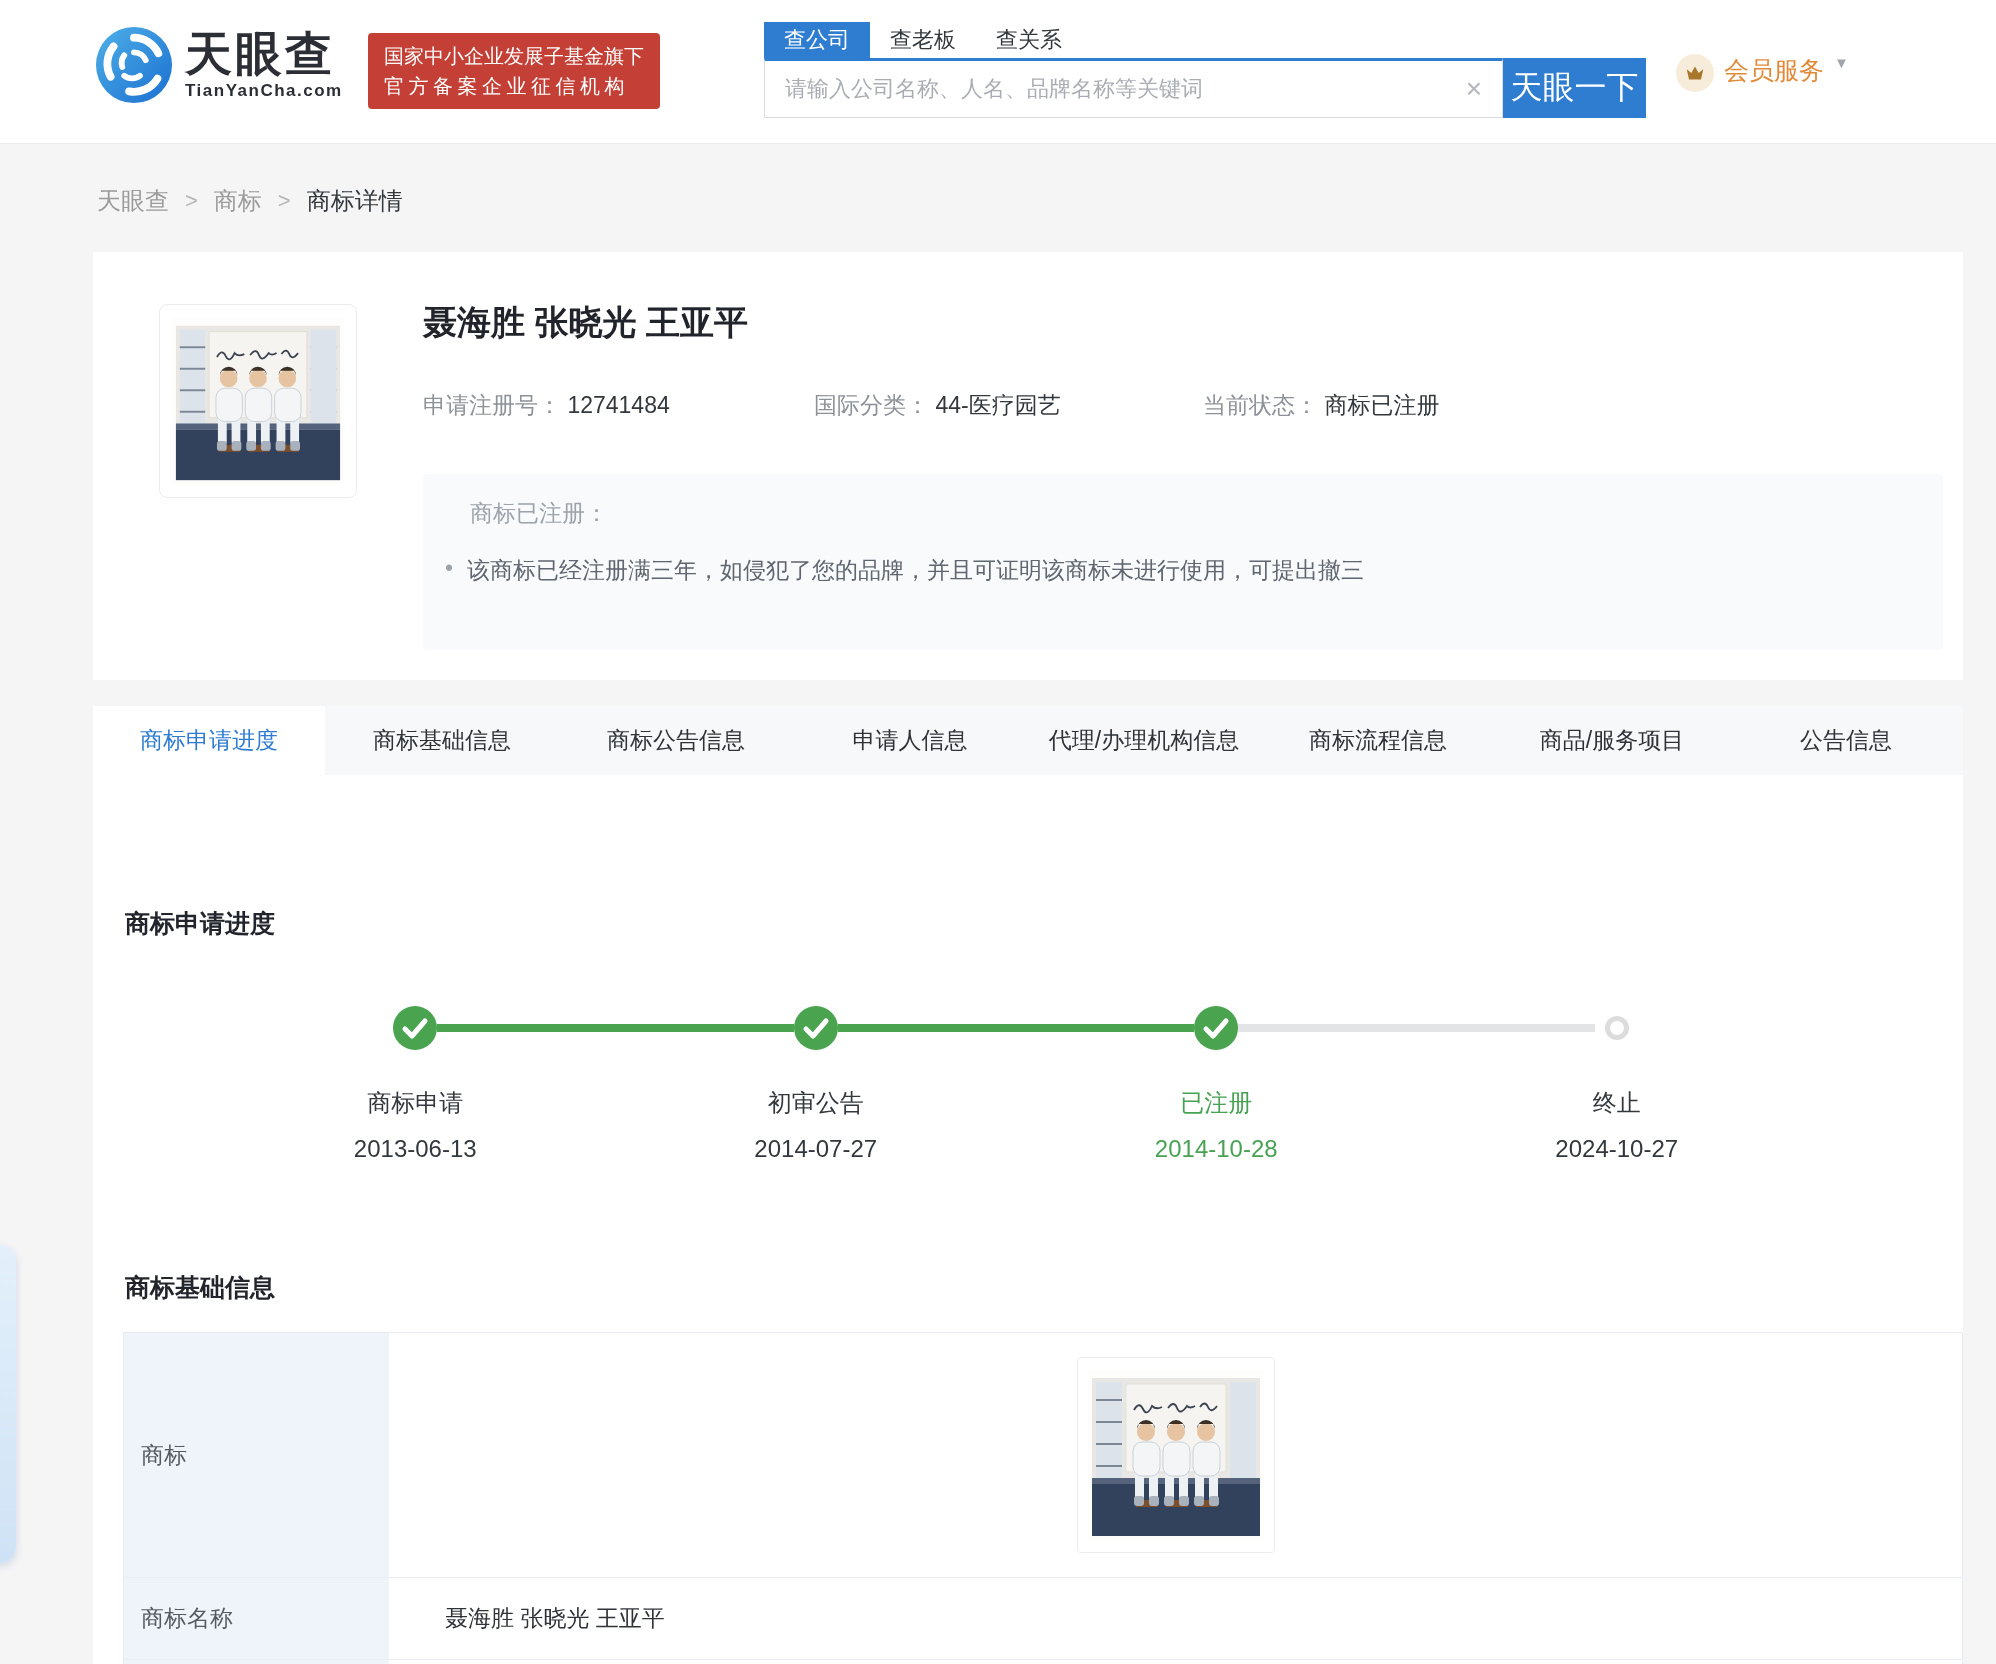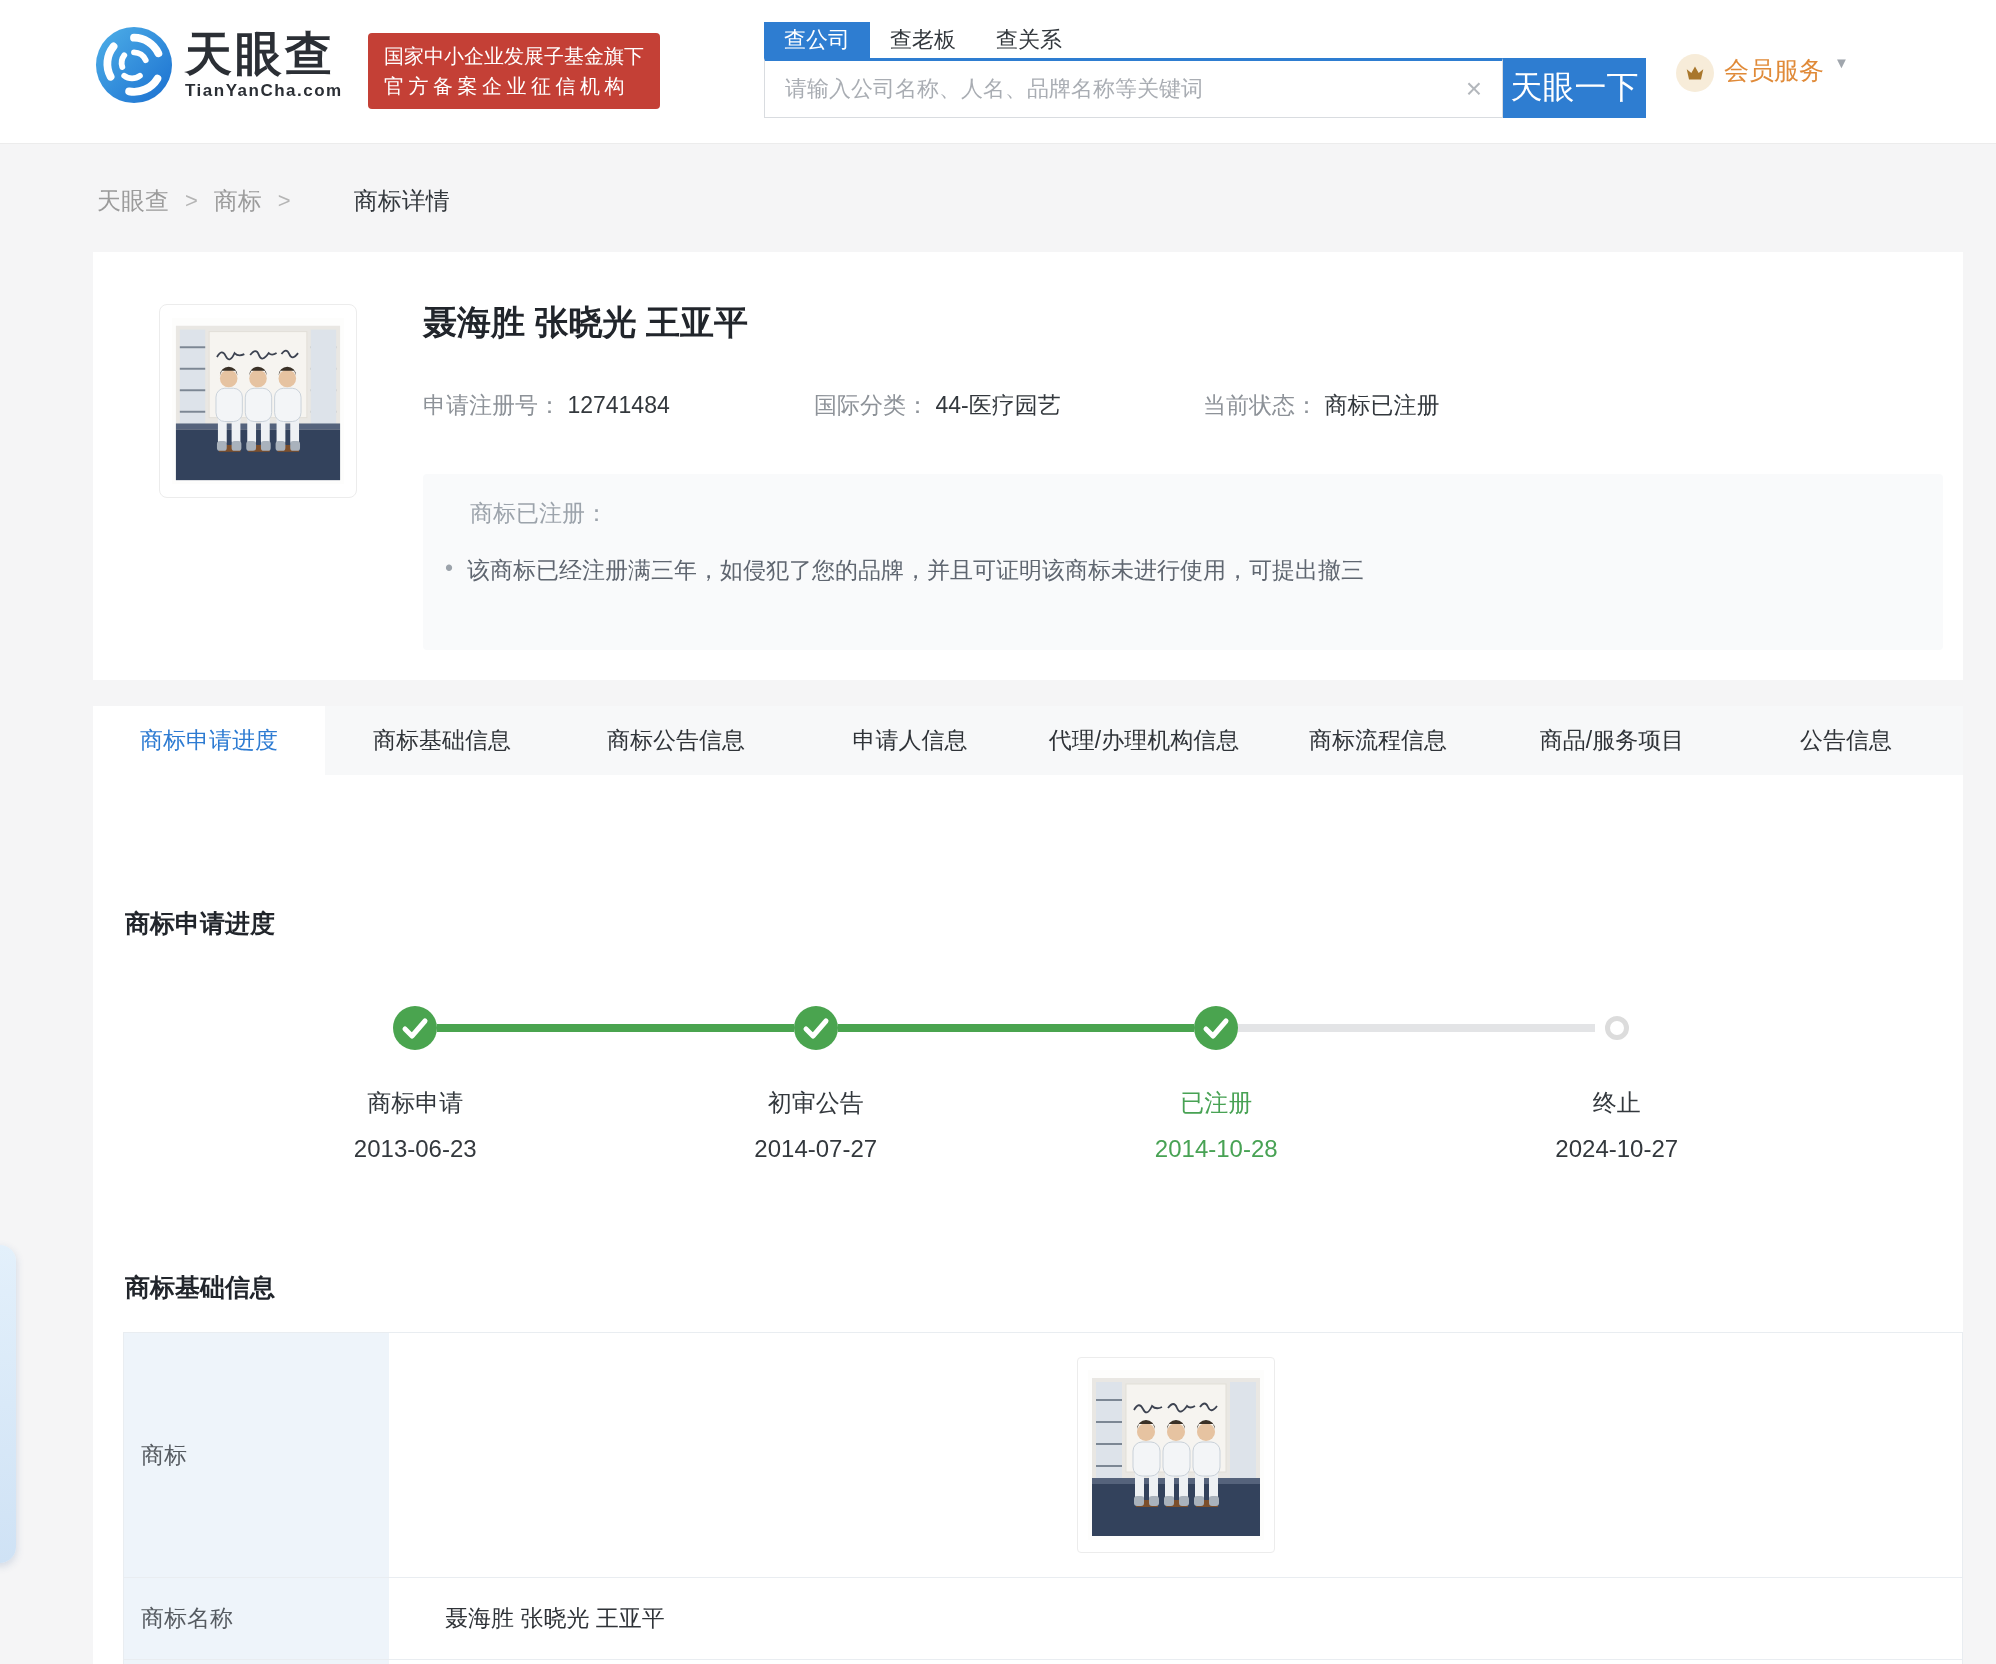--- a/index.html
+++ b/index.html
@@ -36,21 +36,21 @@
     border:none; cursor:pointer; display:flex; align-items:center; justify-content:center; font-family:inherit; }
   .member { position:absolute; left:1676px; top:54px; display:flex; align-items:flex-start; cursor:pointer; }
   .crown-circle { width:38px; height:38px; border-radius:50%; background:#f7ecd9;
     display:flex; align-items:center; justify-content:center; }
   .member-label { font-size:25px; color:#e08a38; margin:0 10px 0 10px; }
   .caret { font-size:15px; color:#a0a6ad; }
   
   .breadcrumb { position:absolute; left:97px; top:178px; display:flex; align-items:center;
     font-size:24px; height:46px; }
   .crumb { color:#9b9b9b; cursor:pointer; }
-  .crumb.current { color:#33383d; cursor:default;margin-left:47px; }
+  .crumb.current { color:#33383d; cursor:default; }
   .crumb-sep { color:#b5b5b5; margin:0 16px; font-size:22px; }
   
   .card1 { position:absolute; left:93px; top:252px; width:1870px; height:428px; background:#fff; }
   .thumb { position:absolute; left:66px; top:52px; width:198px; height:194px; background:#fff;
     border:1px solid #ececec; border-radius:8px; padding:12px; cursor:pointer; }
   .t-title { position:absolute; left:330px; top:48px; font-size:34px; font-weight:bold; color:#21252b; }
   .t-fields { position:absolute; left:0; top:138px; width:1870px; height:34px; }
   .t-field { position:absolute; font-size:23px; white-space:nowrap; }
   .t-field .f-label { color:#8d9298; }
   .t-field .f-value { color:#33383d; }
@@ -285,21 +285,21 @@
       <div class="tl-row">
         <div class="tl-line none"></div>
         <div class="tl-dot">
             <svg width="44" height="44">
               <use href="#check"></use>
             </svg>
           </div>
         <div class="tl-line green"></div>
       </div>
       <div class="tl-label">商标申请</div>
-      <div class="tl-date">2013-06-23</div>
+      <div class="tl-date">2013-06-13</div>
     </div>
     <div class="tl-col">
       <div class="tl-row">
         <div class="tl-line green"></div>
         <div class="tl-dot">
             <svg width="44" height="44">
               <use href="#check"></use>
             </svg>
           </div>
         <div class="tl-line green"></div>

